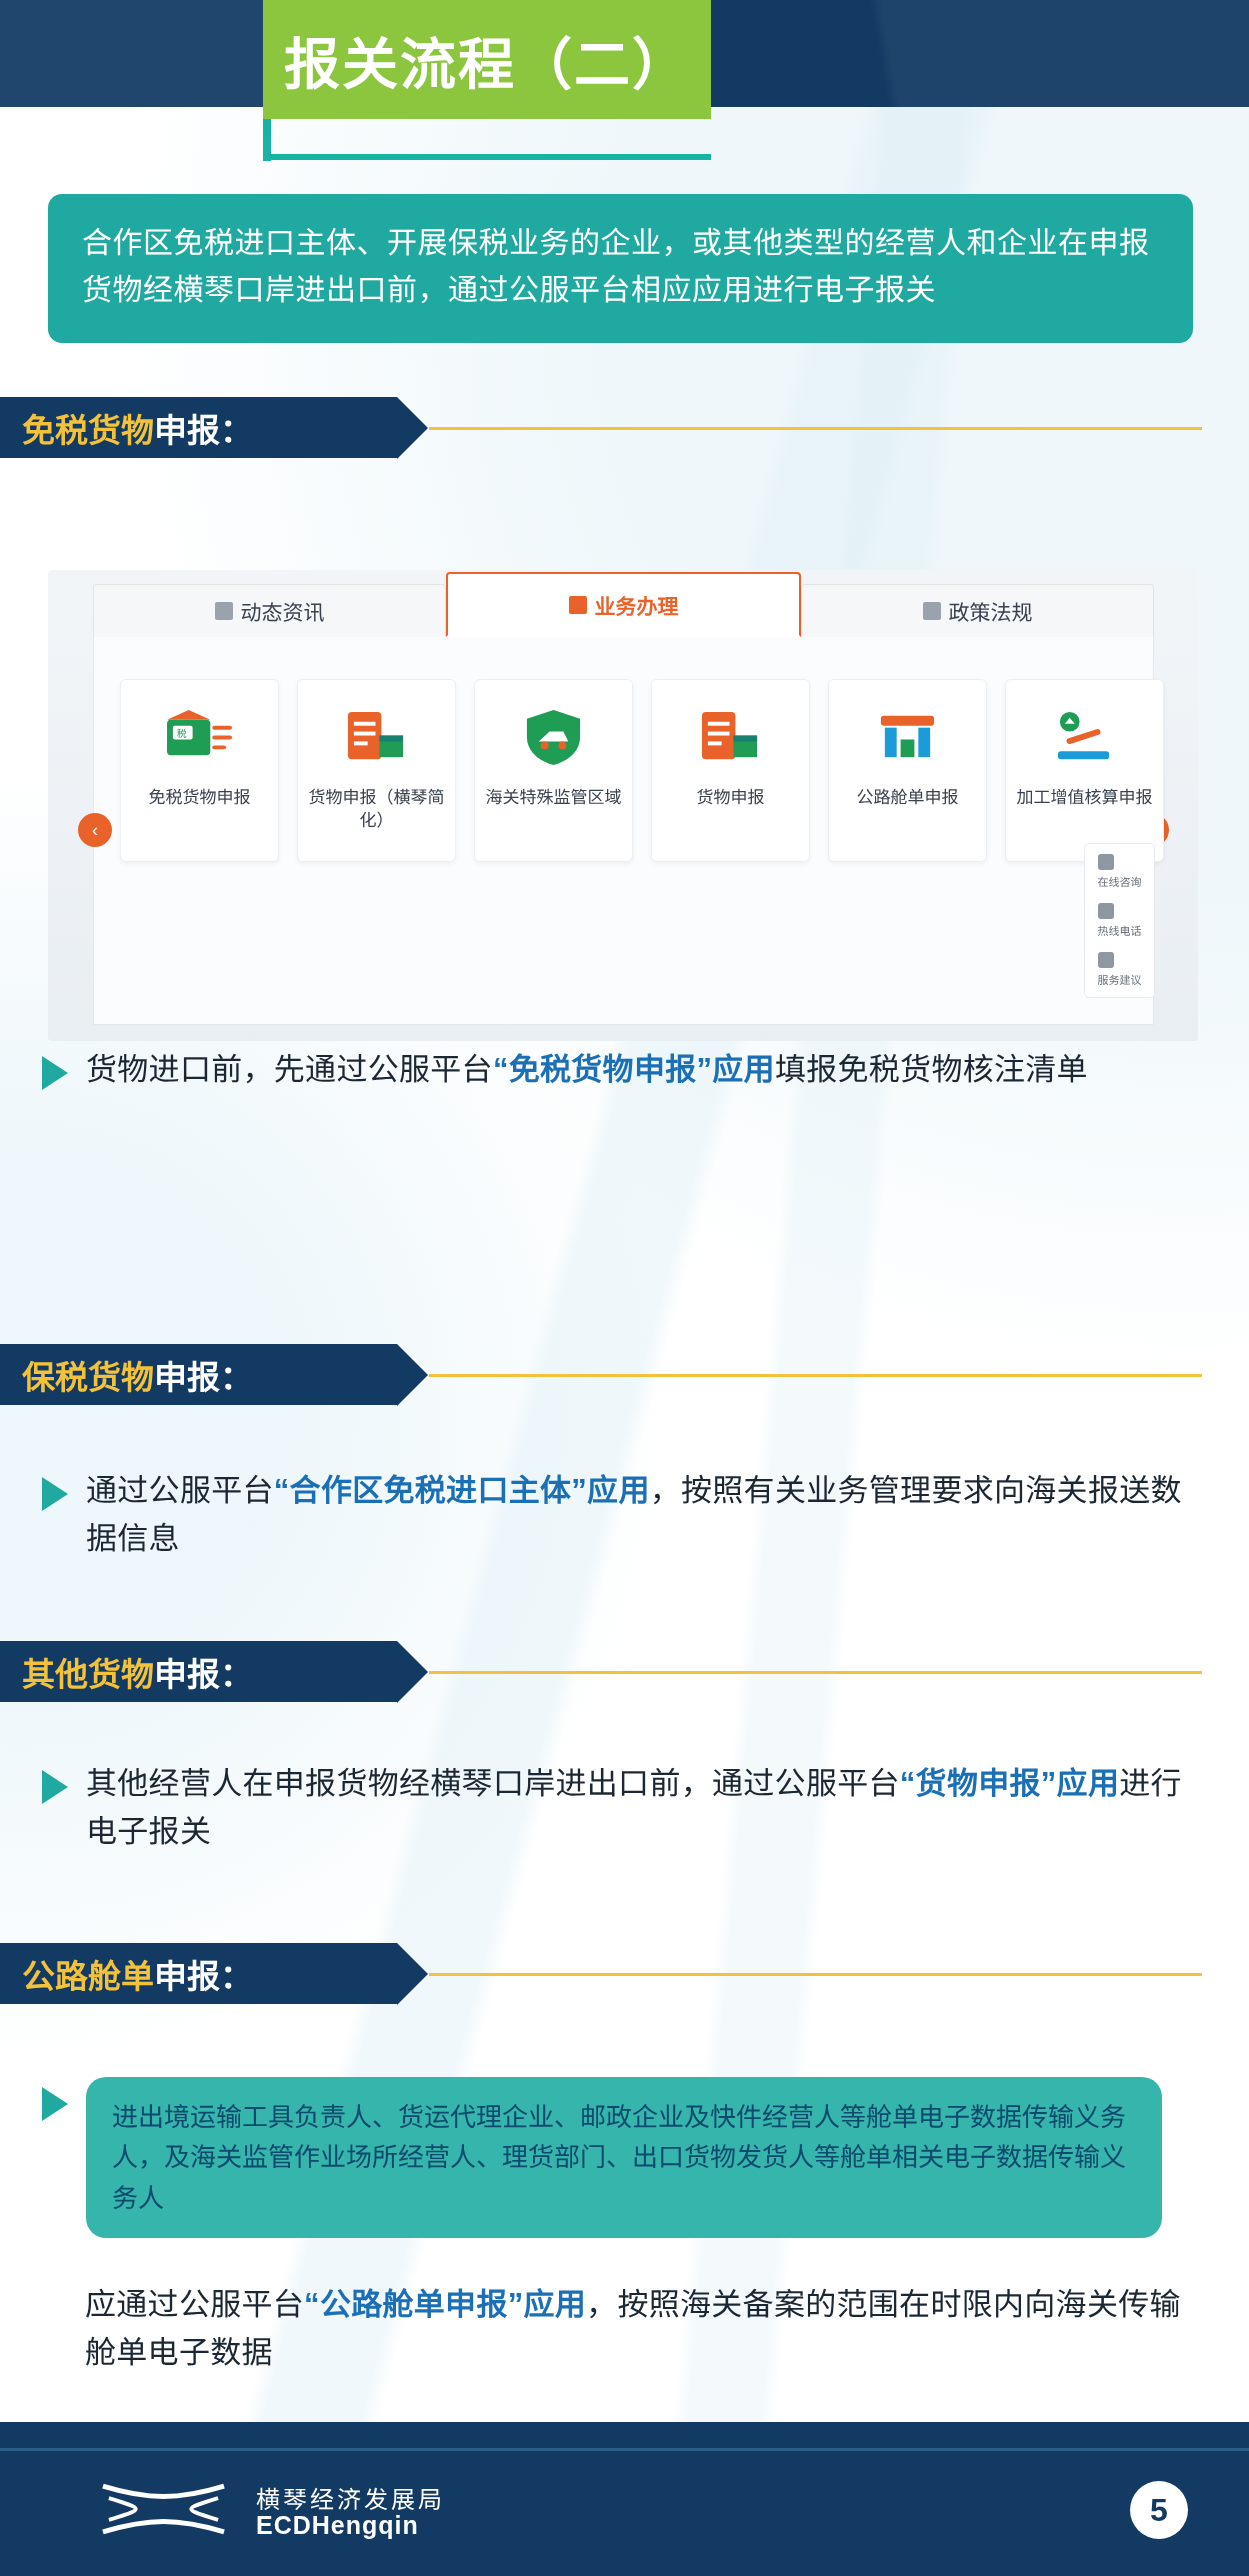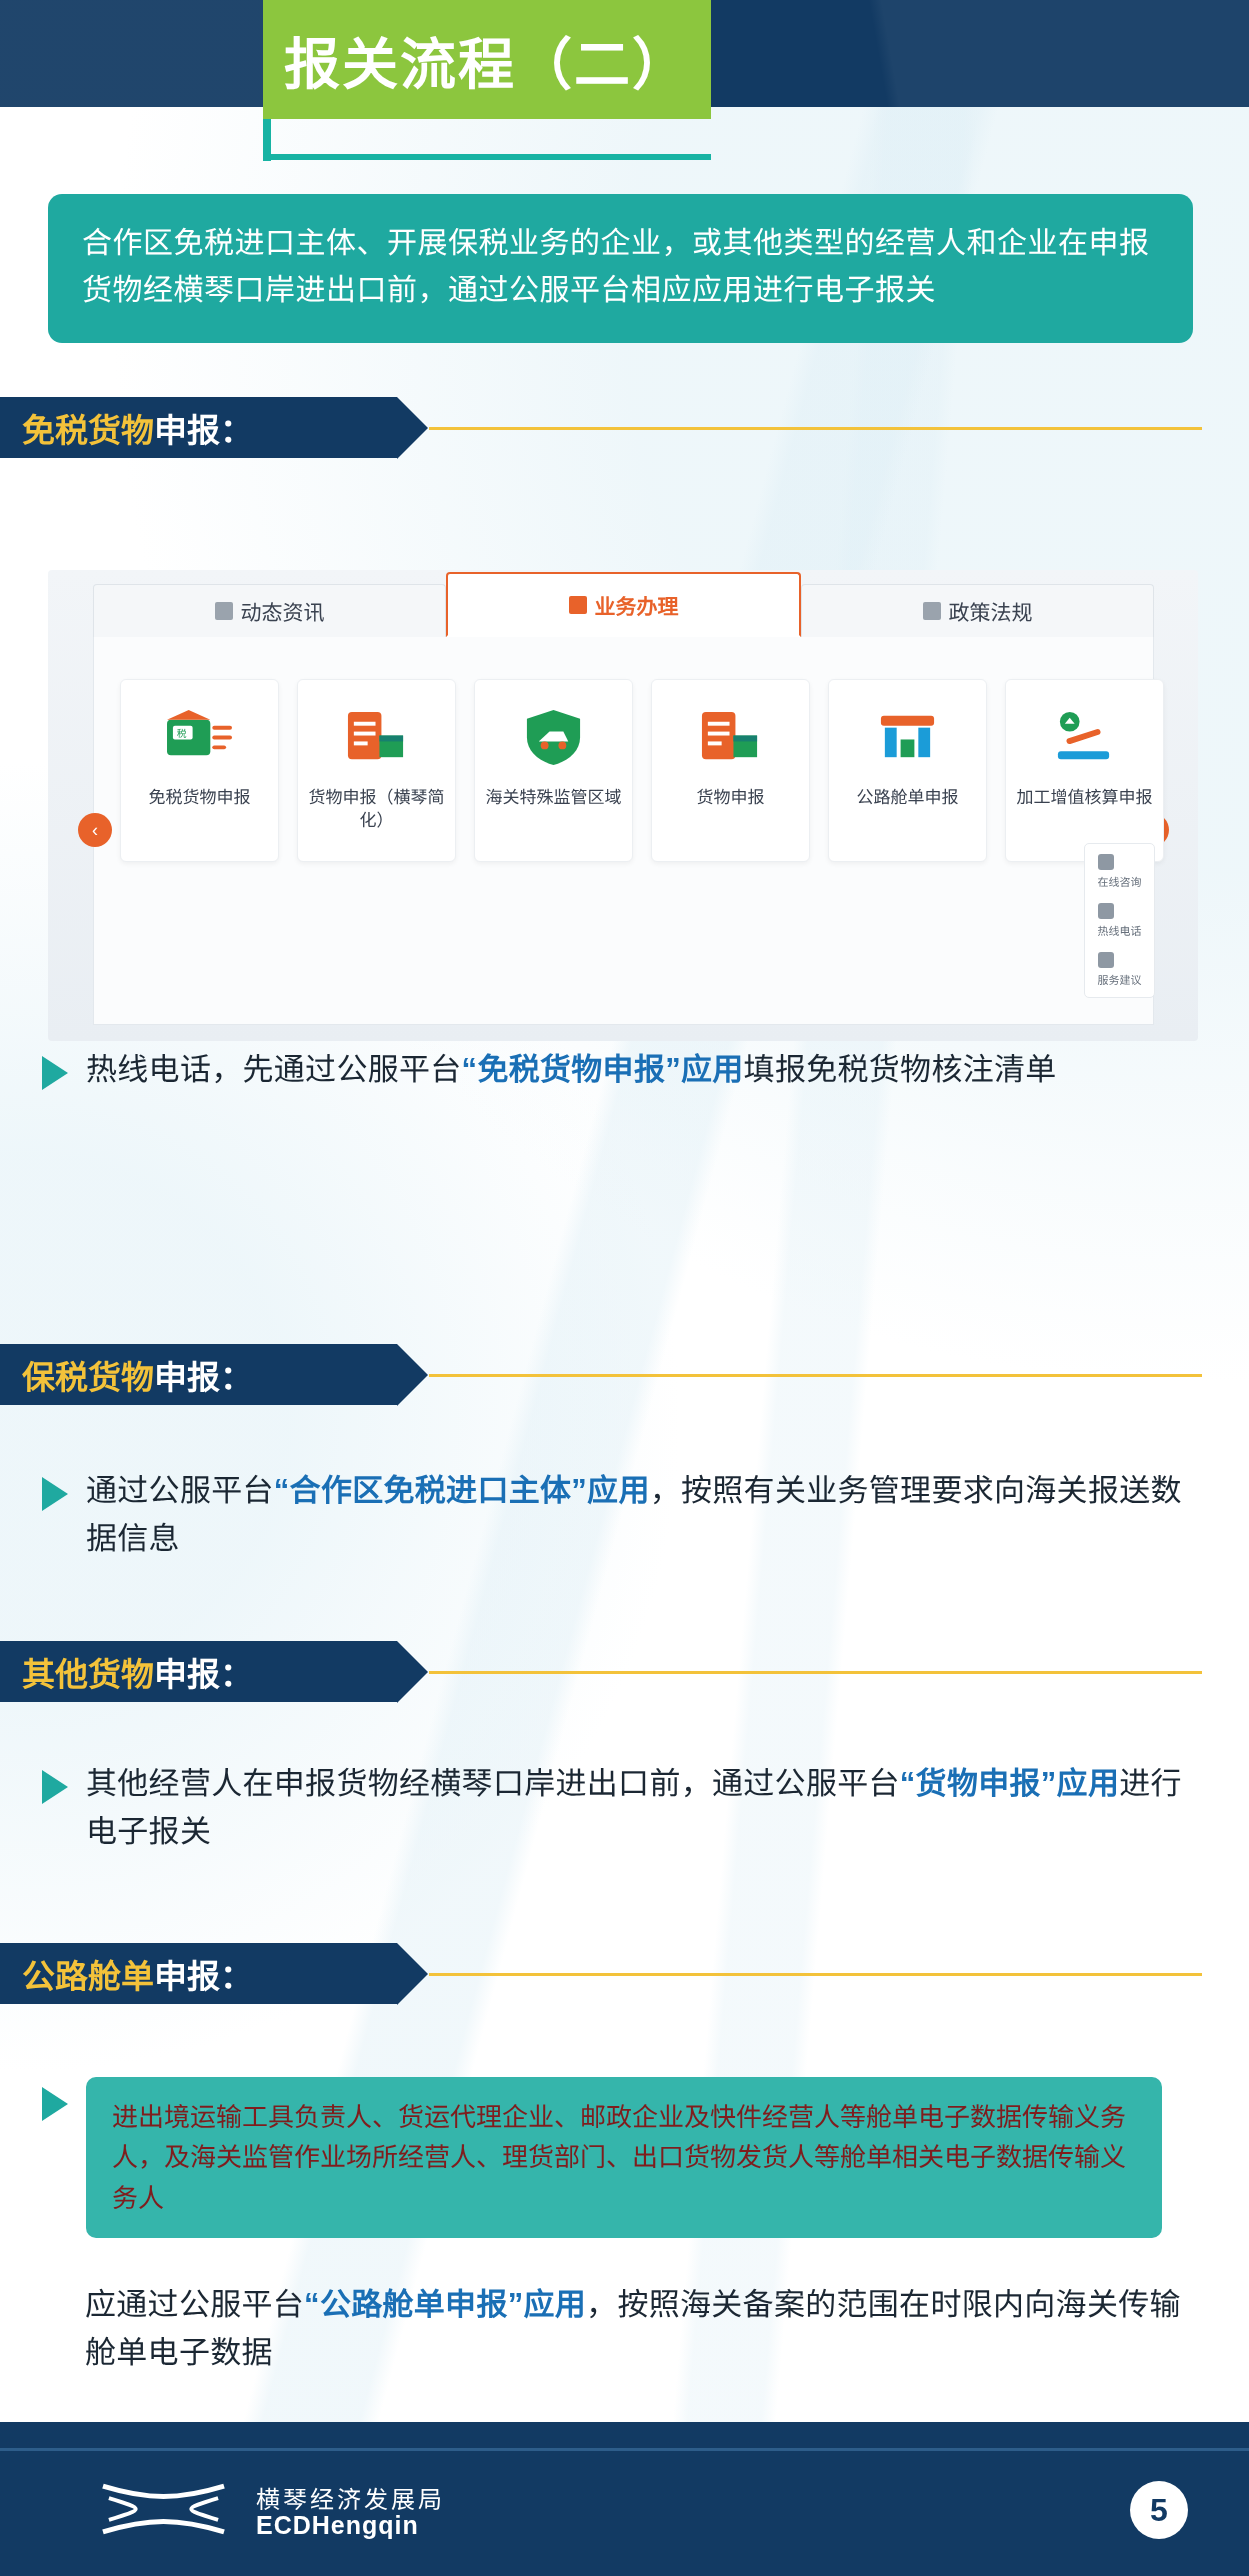--- a/index.html
+++ b/index.html
@@ -138,21 +138,21 @@
   }
   .tri{
     width:0;height:0;flex:none;margin-top:10px;
     border-top:17px solid transparent;border-bottom:17px solid transparent;
     border-left:26px solid #1fa9a0;
   }
   .btxt{font-size:31px;line-height:1.55;color:#1b2733;letter-spacing:0.3px;}
   .hl{color:#1a6fb5;font-weight:bold;}
   
   .tealbox{
-    background:#35b5ab;color:#7f1d1d;border-radius:10px;padding:20px 26px;
+    background:#35b5ab;color:#0c4a6e;border-radius:20px;padding:20px 26px;
     font-size:26px;line-height:1.55;box-sizing:border-box;
   }
   
   .footer{
     position:absolute;left:0;bottom:0;width:1249px;height:154px;background:#123a63;
   }
   .footer .rule{position:absolute;left:0;top:26px;width:1249px;height:3px;background:#2d5d8a;}
   .logo{
     position:absolute;left:99px;top:58px;width:129px;height:58px;
   }
@@ -303,21 +303,21 @@
             <span>服务建议</span>
           </div>
         </div>
       </div>
     </div>
   </div>
 
   <div class="bullet" style="left:42px;top:1046px;width:1170px">
     <div class="tri"></div>
     <div class="btxt">
-      <span>热线电话，先通过公服平台</span><span class="hl">“免税货物申报”应用</span><span>填报免税货物核注清单</span>
+      <span>货物进口前，先通过公服平台</span><span class="hl">“免税货物申报”应用</span><span>填报免税货物核注清单</span>
     </div>
   </div>
 
 
   <div class="sec" style="top:1344px">
     <div class="bar">
       <span class="t1">保税货物</span>
       <span class="t2">申报：</span>
     </div>
     <div class="rule"></div>

